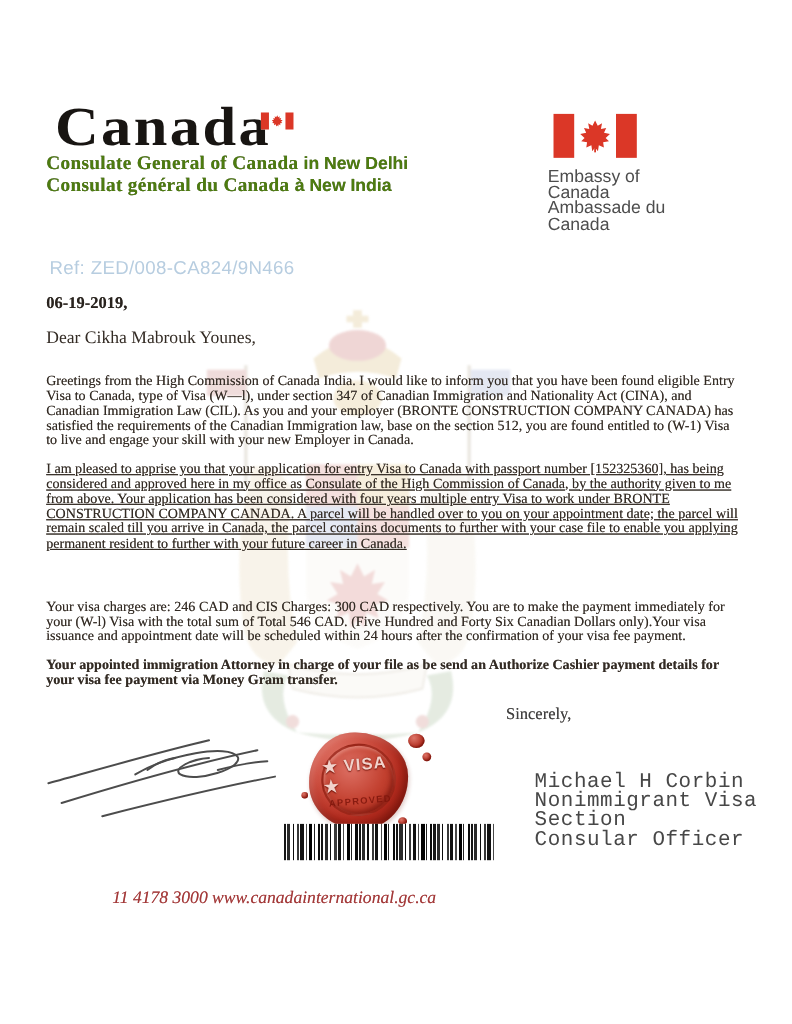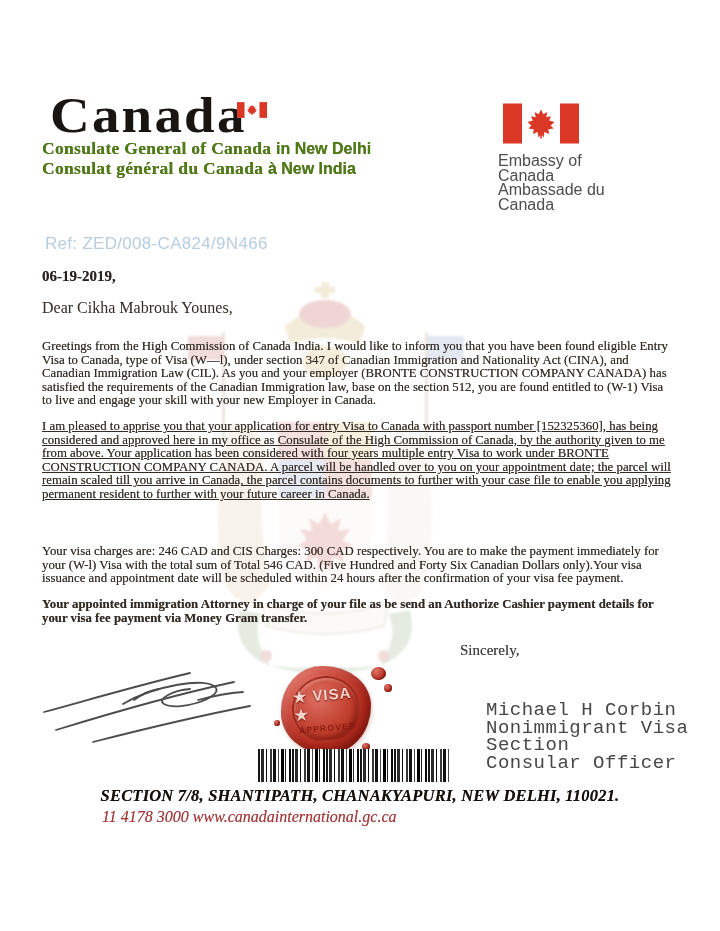--- a/index.html
+++ b/index.html
@@ -206,16 +206,15 @@
   <div class="abs droplet d6"></div>
 
   <div class="abs signer-block">
     <div>Michael H Corbin</div>
     <div>Nonimmigrant Visa Section</div>
     <div>Consular Officer</div>
   </div>
 
   <div class="abs barcode"></div>
 
-  <div class="abs footer-address">SECTION 7/8, SHANTIPATH, CHANAKYAPURI, NEW DELHI, 110021.</div>
   <div class="abs footer-contact">11 4178 3000 www.canadainternational.gc.ca</div>
 
 </div>
 
 </body></html>

